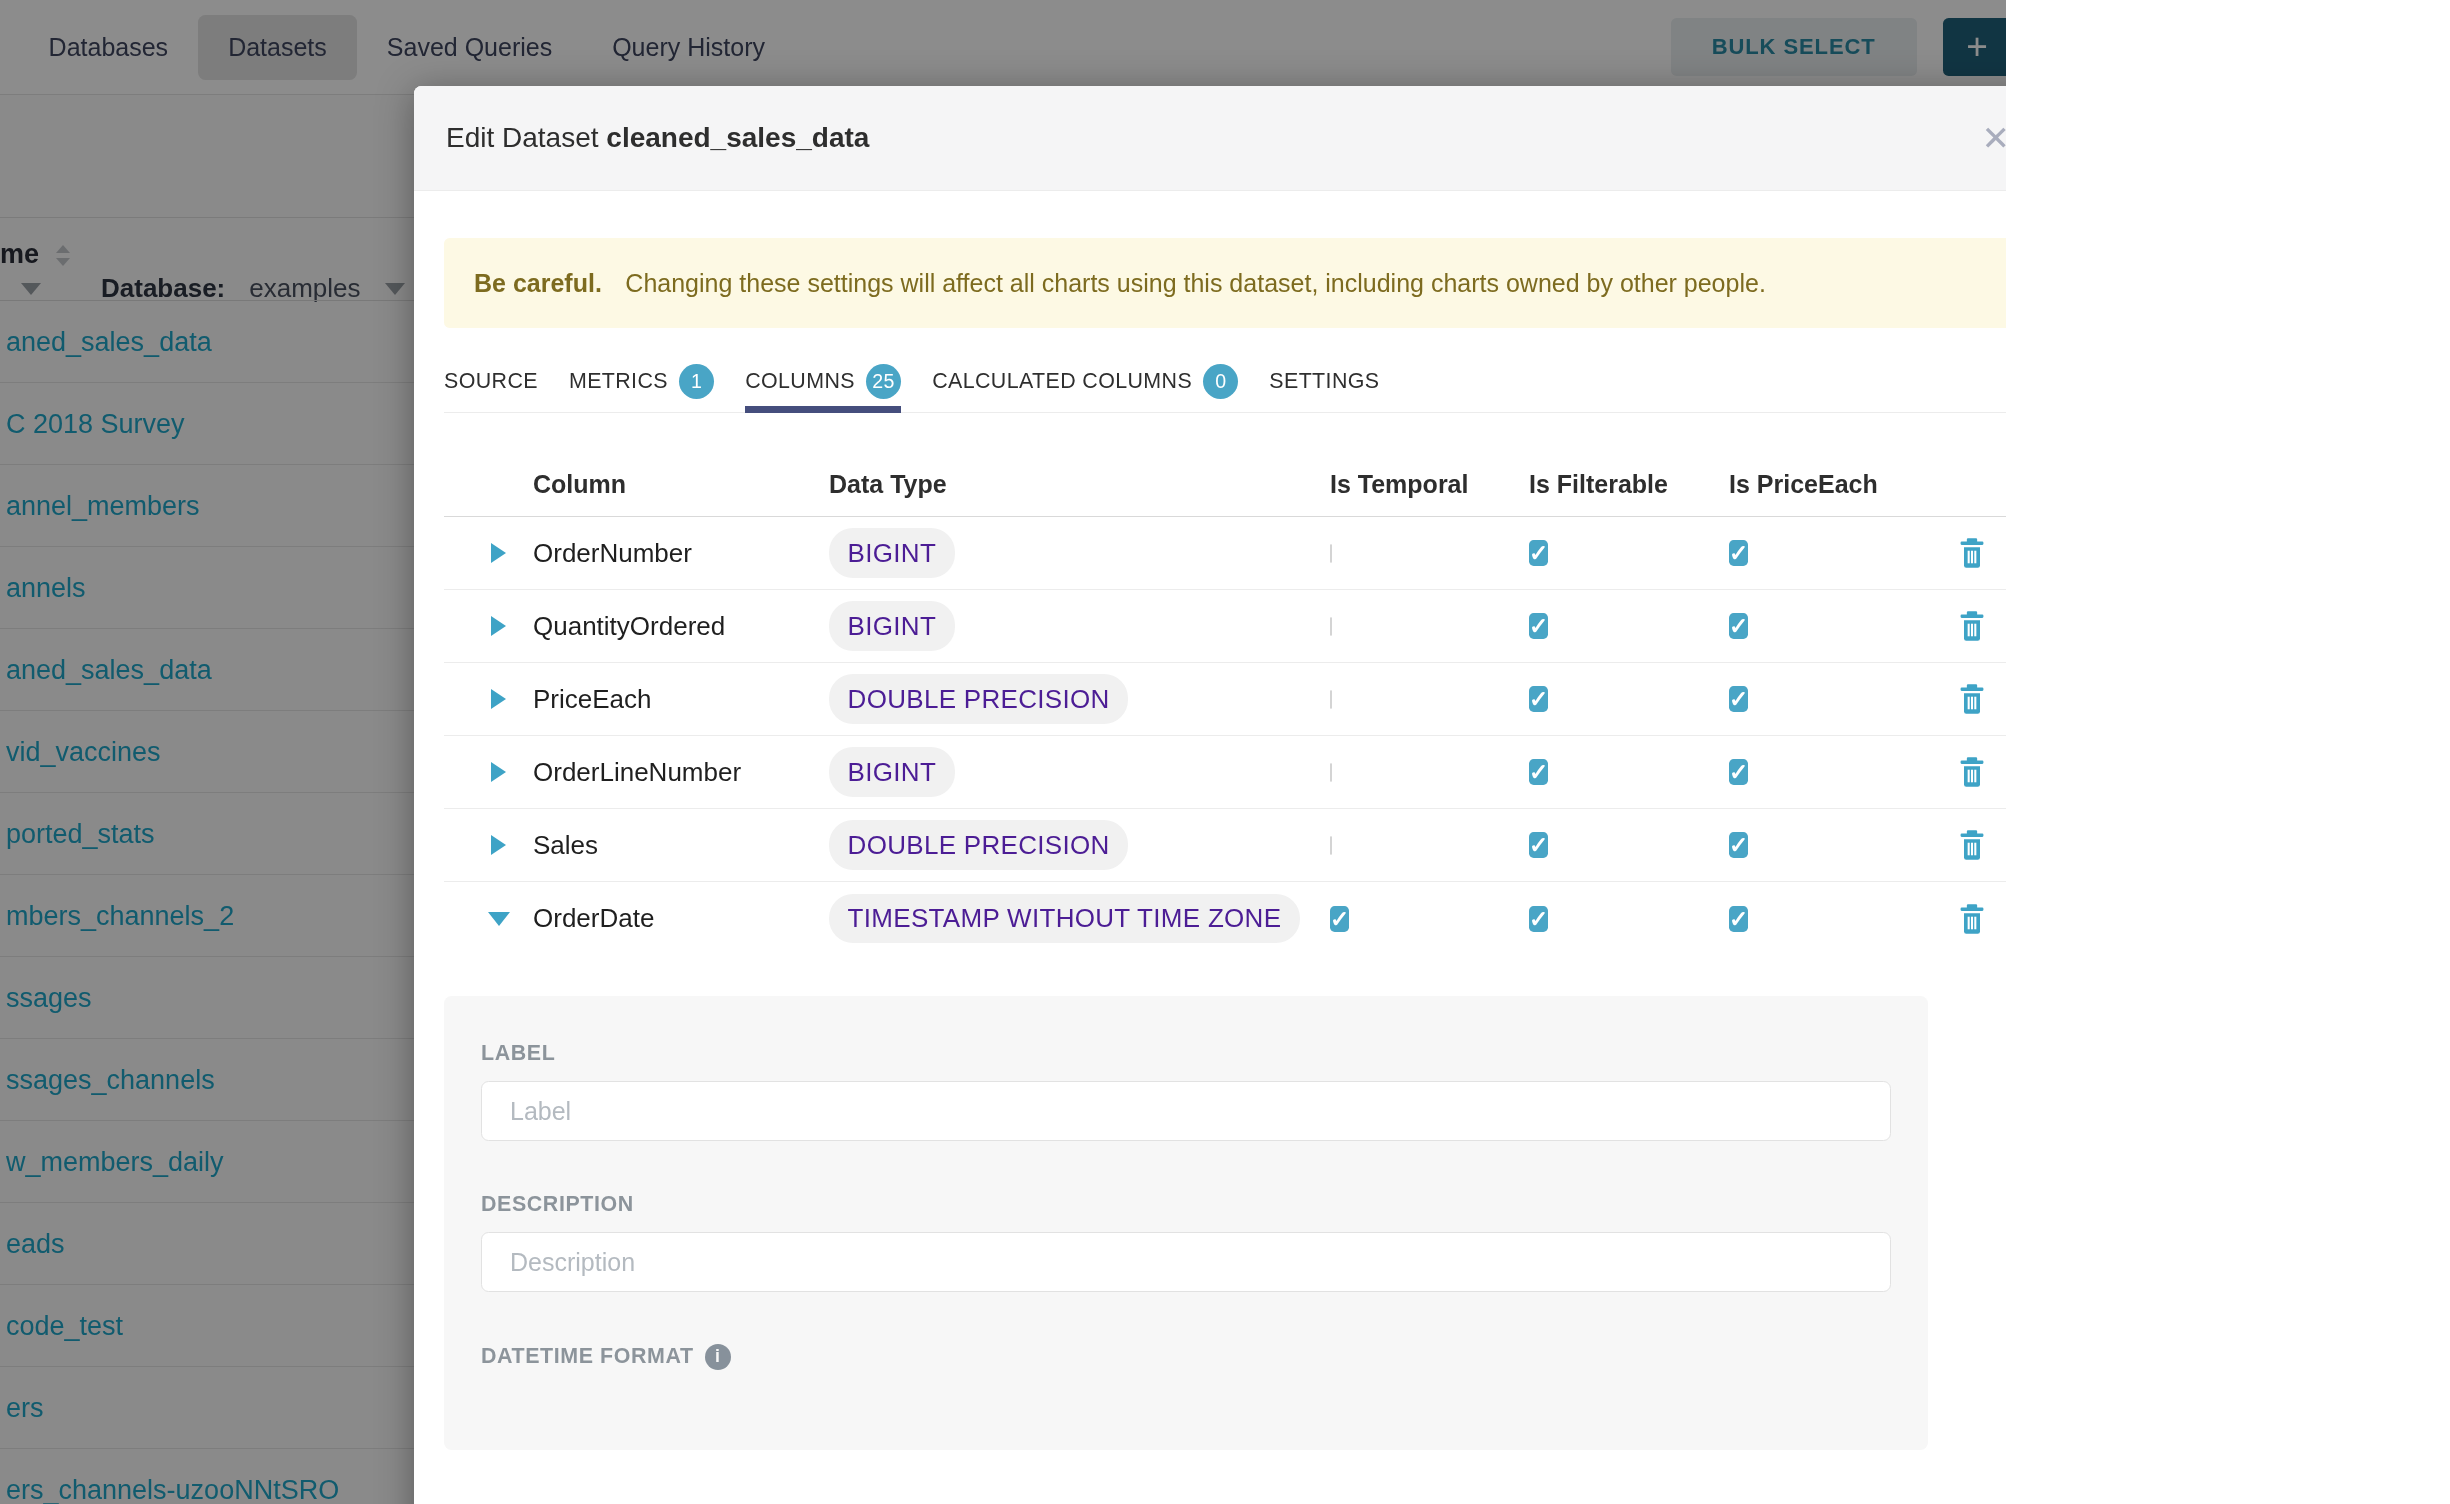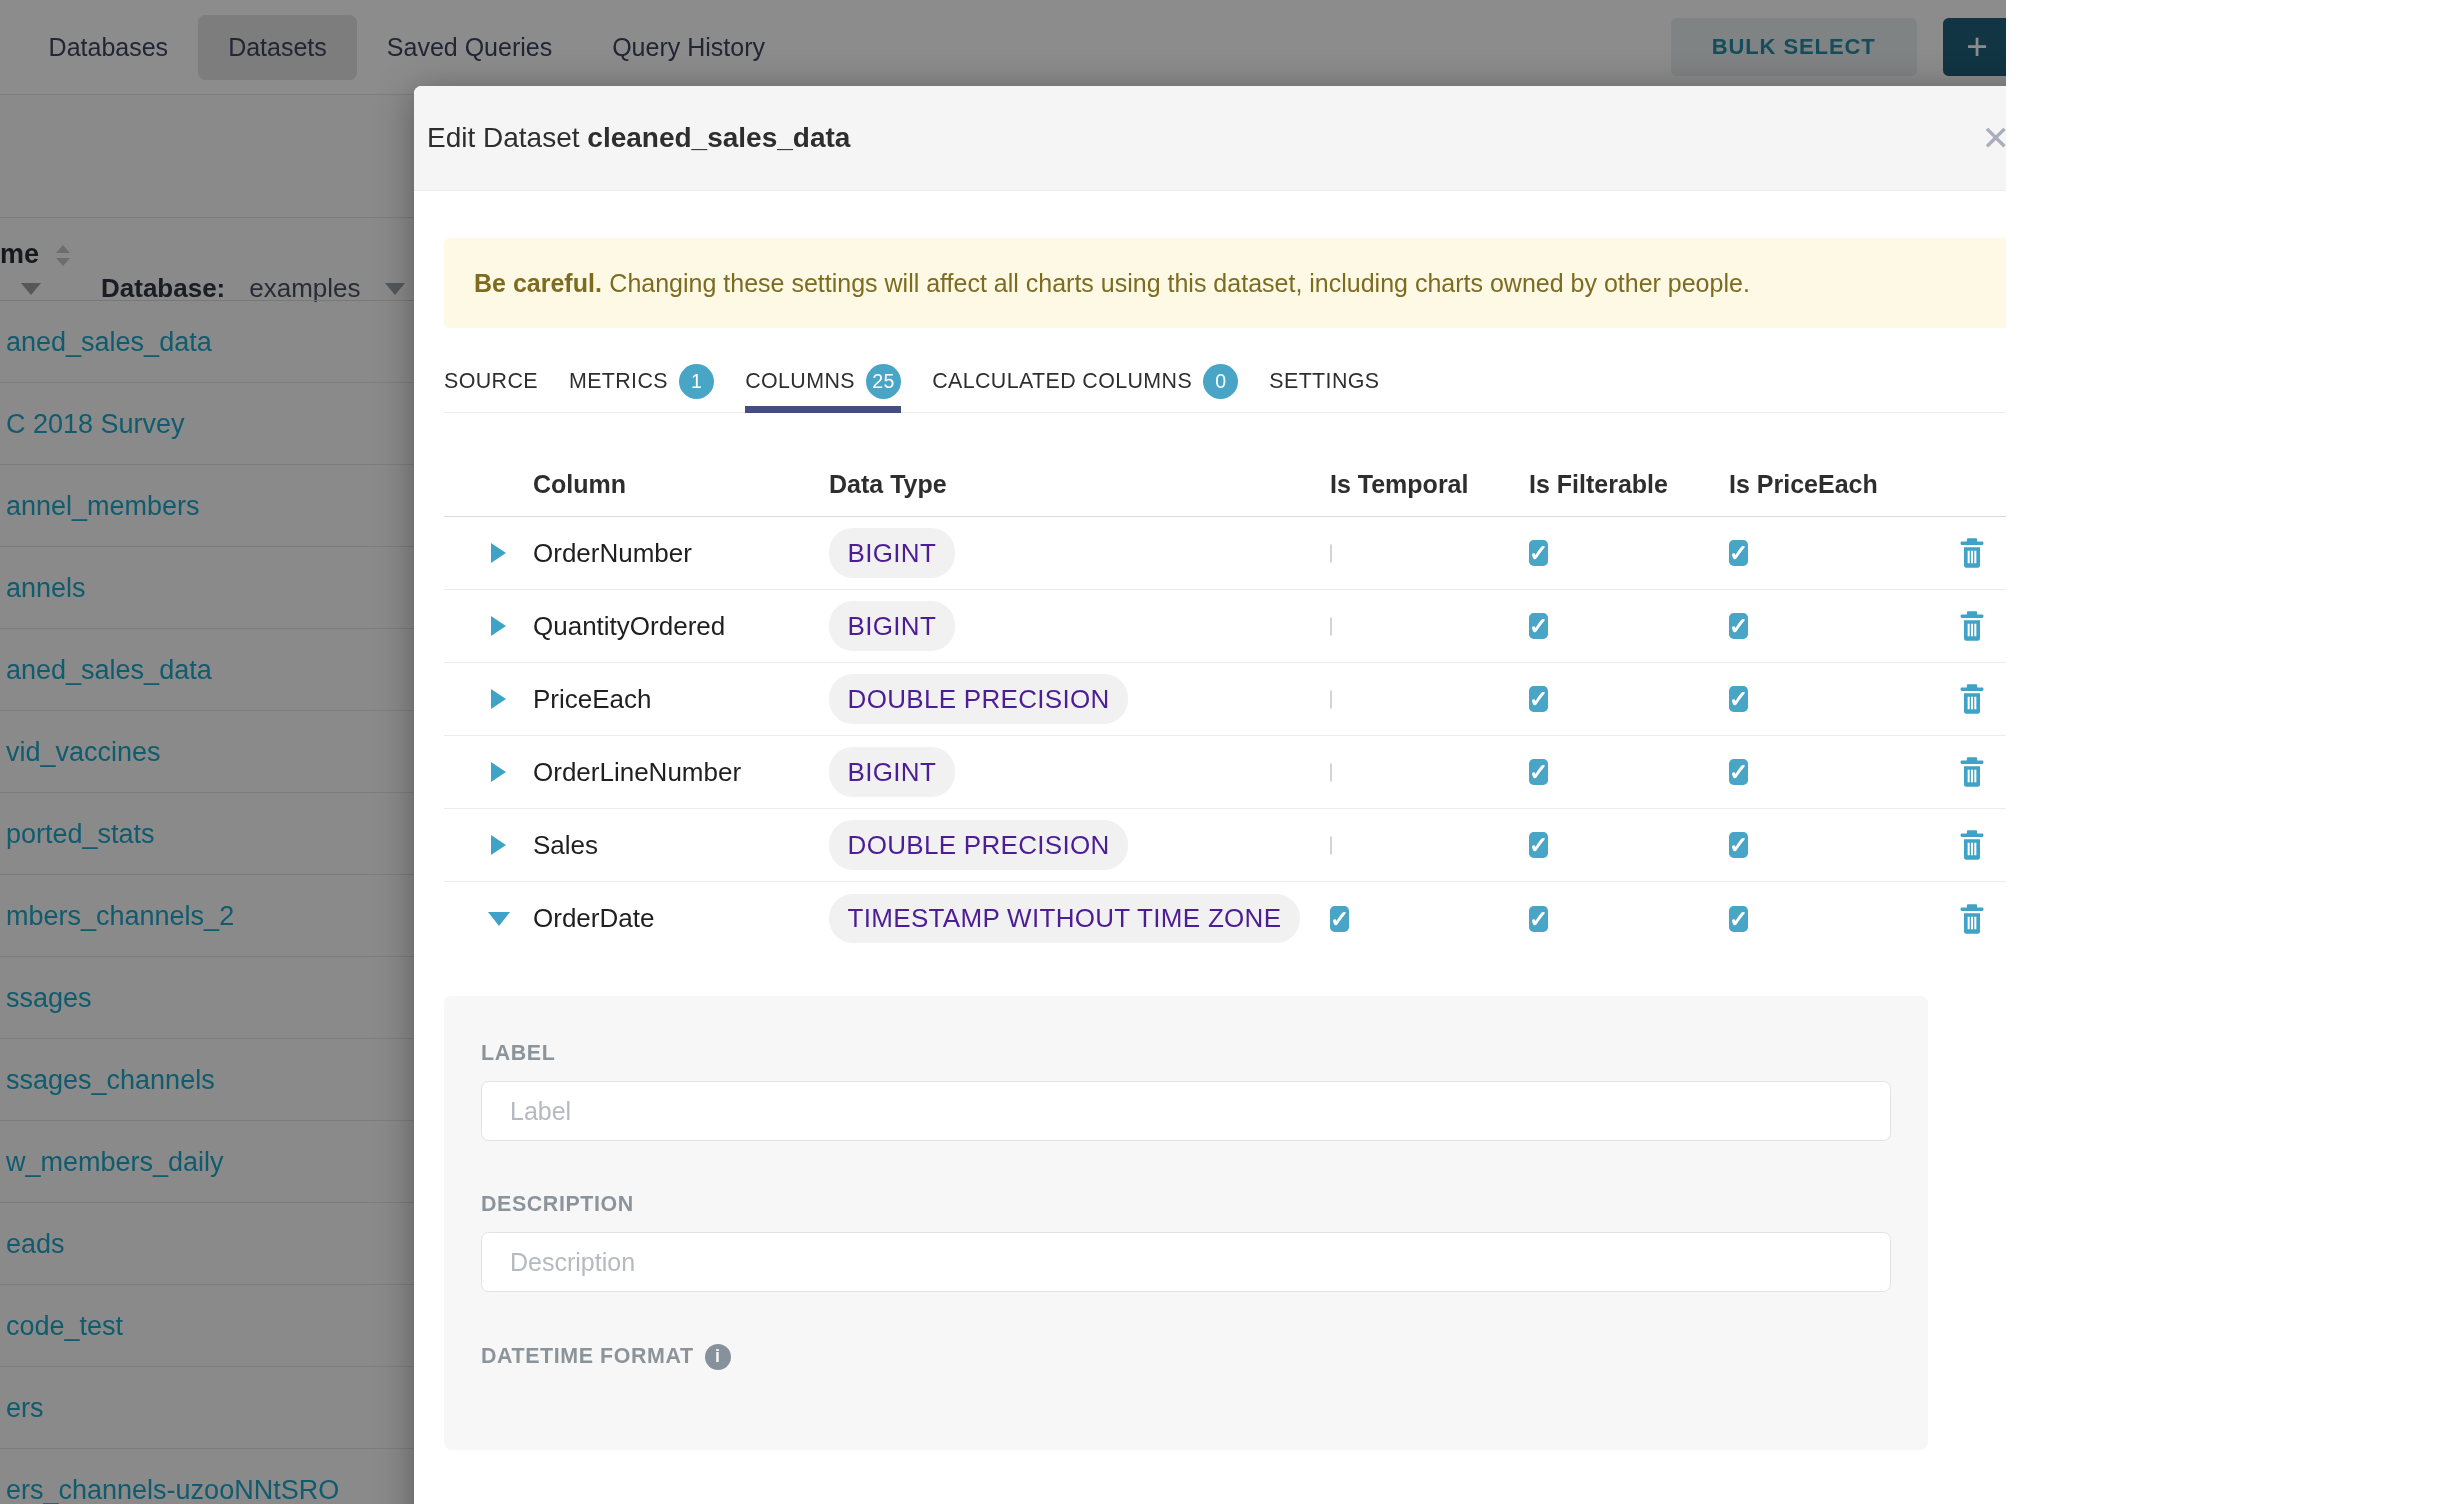--- a/index.html
+++ b/index.html
@@ -40,29 +40,29 @@
   .ds-row { height:82px; line-height:82px; border-bottom:0.9px solid #e3e3e3; }
   .ds-link { font-size:27px; color:#20a7c9; padding-left:6px; white-space:nowrap; }
   
   .overlay { position:absolute; inset:0; background:rgba(0,0,0,0.45); }
   .modal {
     position:absolute; left:414px; top:86px; width:1633px; height:1454px; background:#fff;
     border-radius:7.5px 7.5px 0 0; box-shadow:0 5.6px 37px rgba(0,0,0,0.35); overflow:hidden;
   }
   .modal-header {
     height:105px; background:#f5f5f6; display:flex; align-items:center;
-    padding:0 37px 0 13px; border-bottom:0.9px solid #ececec;
+    padding:0 37px 0 32px; border-bottom:0.9px solid #ececec;
   }
   .modal-title { font-size:28px; color:#2e2e2e; font-weight:400; }
   .modal-title b { font-weight:700; }
   .modal-close { margin-left:auto; font-size:34px; color:#a9adbd; background:none; border:none; line-height:1; font-family:"Liberation Sans",sans-serif; }
   .modal-body { padding:47px 30px 0 30px; background:#fff; }
   .warning {
     height:90px; background:#fdf9e4; border-radius:5.6px; display:flex; align-items:center;
-    padding:0 30px; font-size:25px; color:#7d6b1f;
+    padding:0 30px; font-size:25px; color:#7d6b1f;gap:16px;
   }
   .warning b { font-weight:700; margin-right:7.5px; }
   .tabs { margin-top:23px; display:flex; gap:31px; border-bottom:0.9px solid #ececec; height:62px; }
   .tab { position:relative; display:flex; align-items:center; gap:11.2px; font-size:21.4px; font-weight:500;
          letter-spacing:0.4px; color:#2f2f2f; height:100%; }
   .tab.active::after { content:""; position:absolute; left:0; right:0; bottom:-0.9px; height:6.5px; background:#454e7d; }
   .badge { width:35px; height:35px; border-radius:50%; background:#49a5c6; color:#fff; font-size:19.6px;
            display:flex; align-items:center; justify-content:center; font-weight:500; }
   .ctable { margin-top:39px; }
   .trow { display:grid; grid-template-columns:89px 296px 501px 199px 200px 186px 1fr; align-items:center; }

